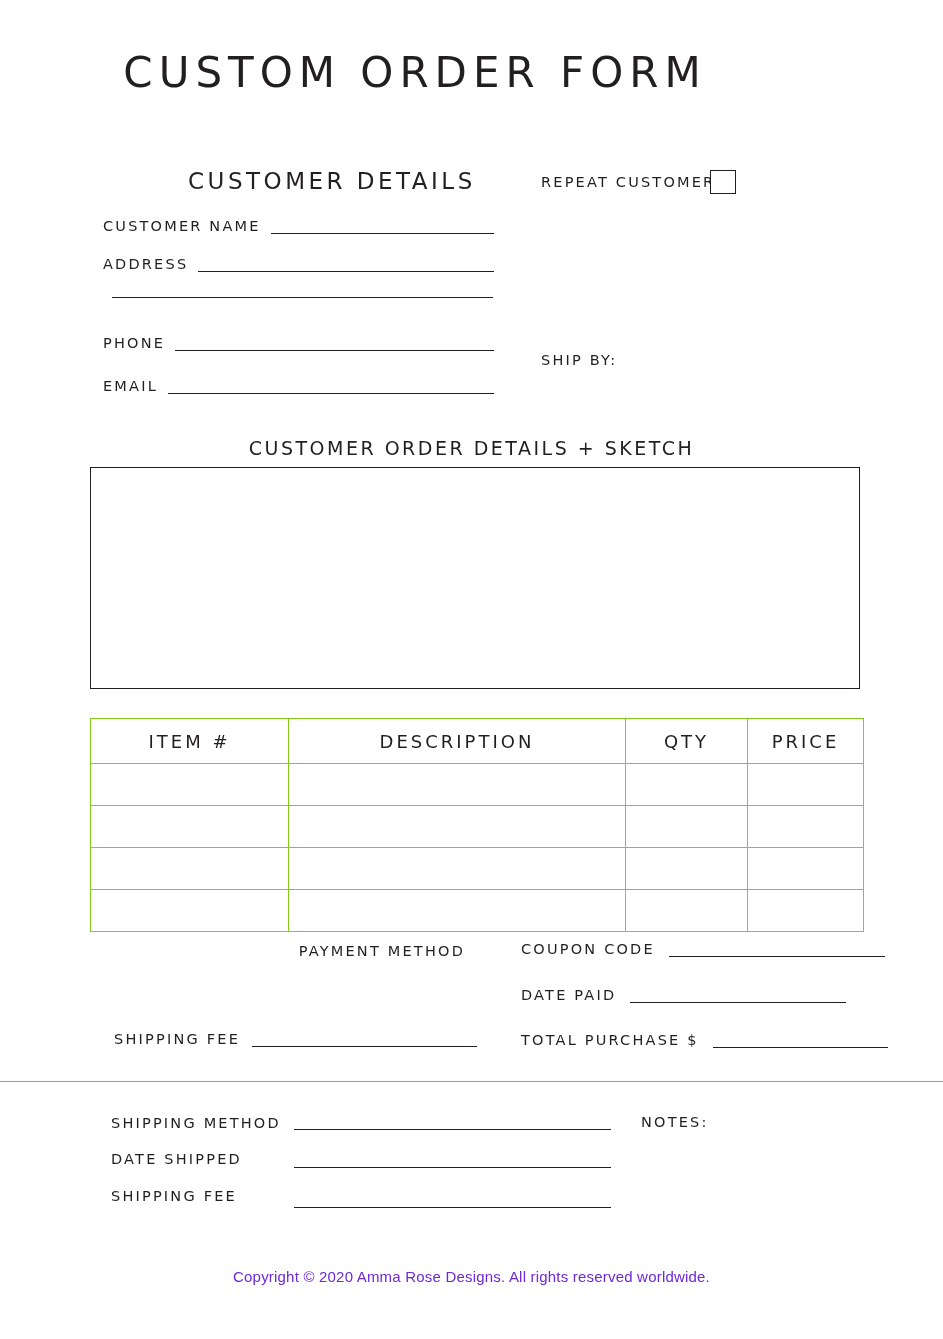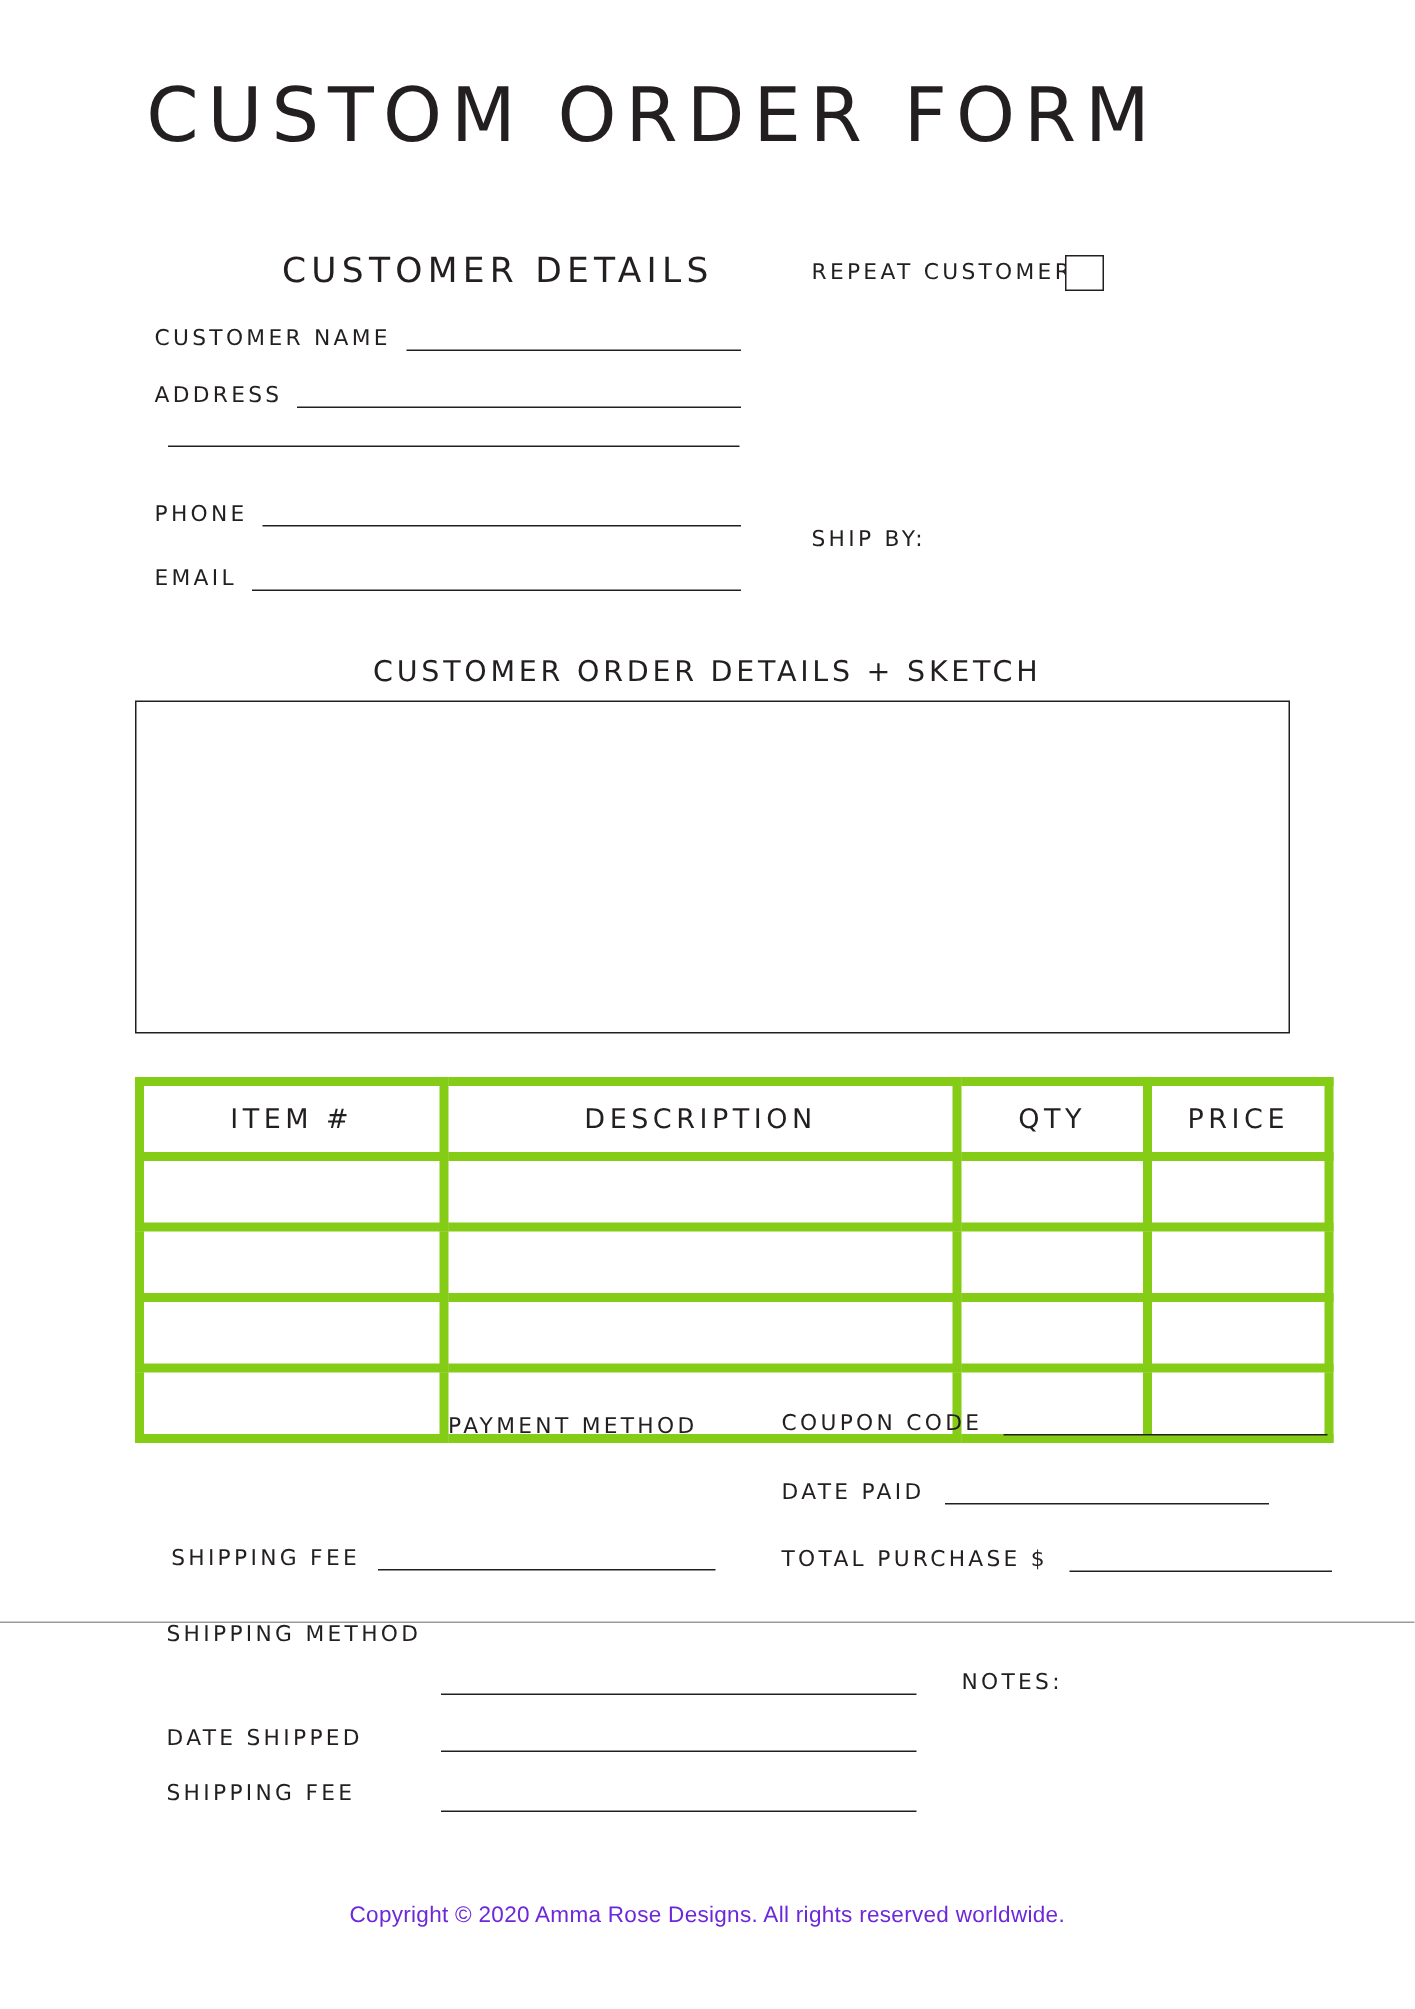--- a/index.html
+++ b/index.html
@@ -21,25 +21,24 @@
     height: 1339px;
   }
 
   
   .title {
     position: absolute;
     top: 48px;
     left: 0;
     width: 830px;
     text-align: center;
-    font-size: 50px;
+    font-size: 42px;
     letter-spacing: 6px;
     font-weight: 400;
     color: #231f20;
-    padding-left: 20px;
   }
 
   
   .section-heading {
     font-size: 23px;
     letter-spacing: 3.5px;
     color: #231f20;
     font-weight: 400;
   }
 
@@ -121,21 +120,21 @@
   
   .items-table {
     position: absolute;
     top: 718px;
     left: 90px;
     width: 769px;
     border-collapse: collapse;
     table-layout: fixed;
   }
   .items-table th, .items-table td {
-    border: 6px solid #84cc16;
+    border: 1px solid #84cc16;
     height: 41px;
     padding: 0;
   }
   .items-table th {
     height: 44px;
     font-weight: 400;
     font-size: 18px;
     letter-spacing: 3px;
     color: #231f20;
   }
@@ -168,21 +167,21 @@
     width: 943px;
     border-bottom: 1px solid #9b9b9b;
   }
 
   
   .ship-label {
     position: absolute;
     font-size: 14.5px;
     letter-spacing: 2.2px;
   }
-  #sl-method  { top: 1082px; left: 111px; }
+  #sl-method  { top: 1115px; left: 111px; }
   #sl-date    { top: 1151px; left: 111px; }
   #sl-fee     { top: 1188px; left: 111px; }
   .ship-line {
     position: absolute;
     left: 294px;
     width: 317px;
     border-bottom: 1px solid #231f20;
   }
   #slx-method { top: 1129px; }
   #slx-date   { top: 1167px; }

